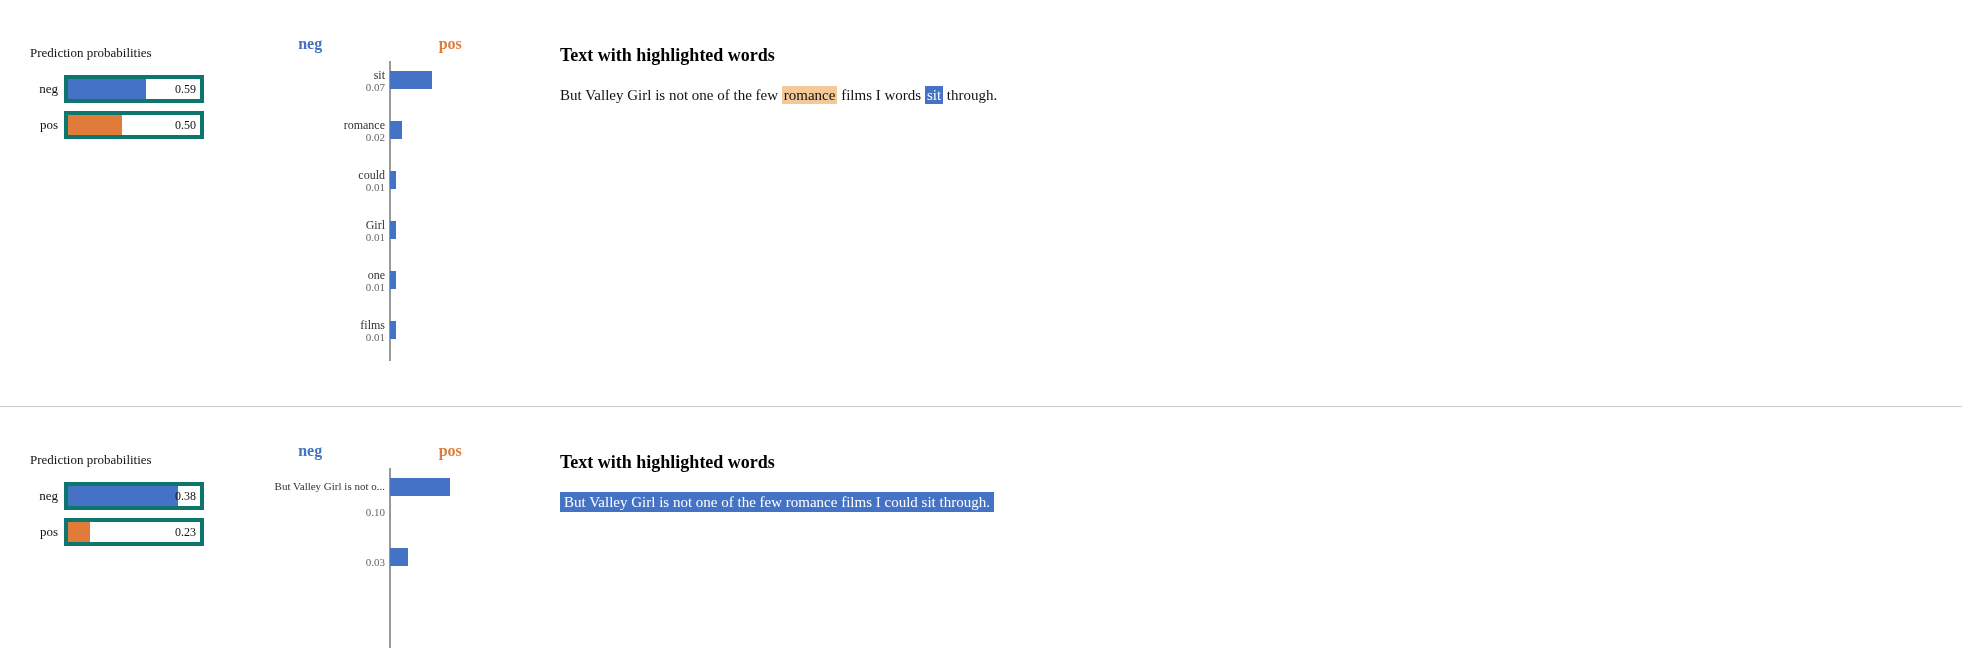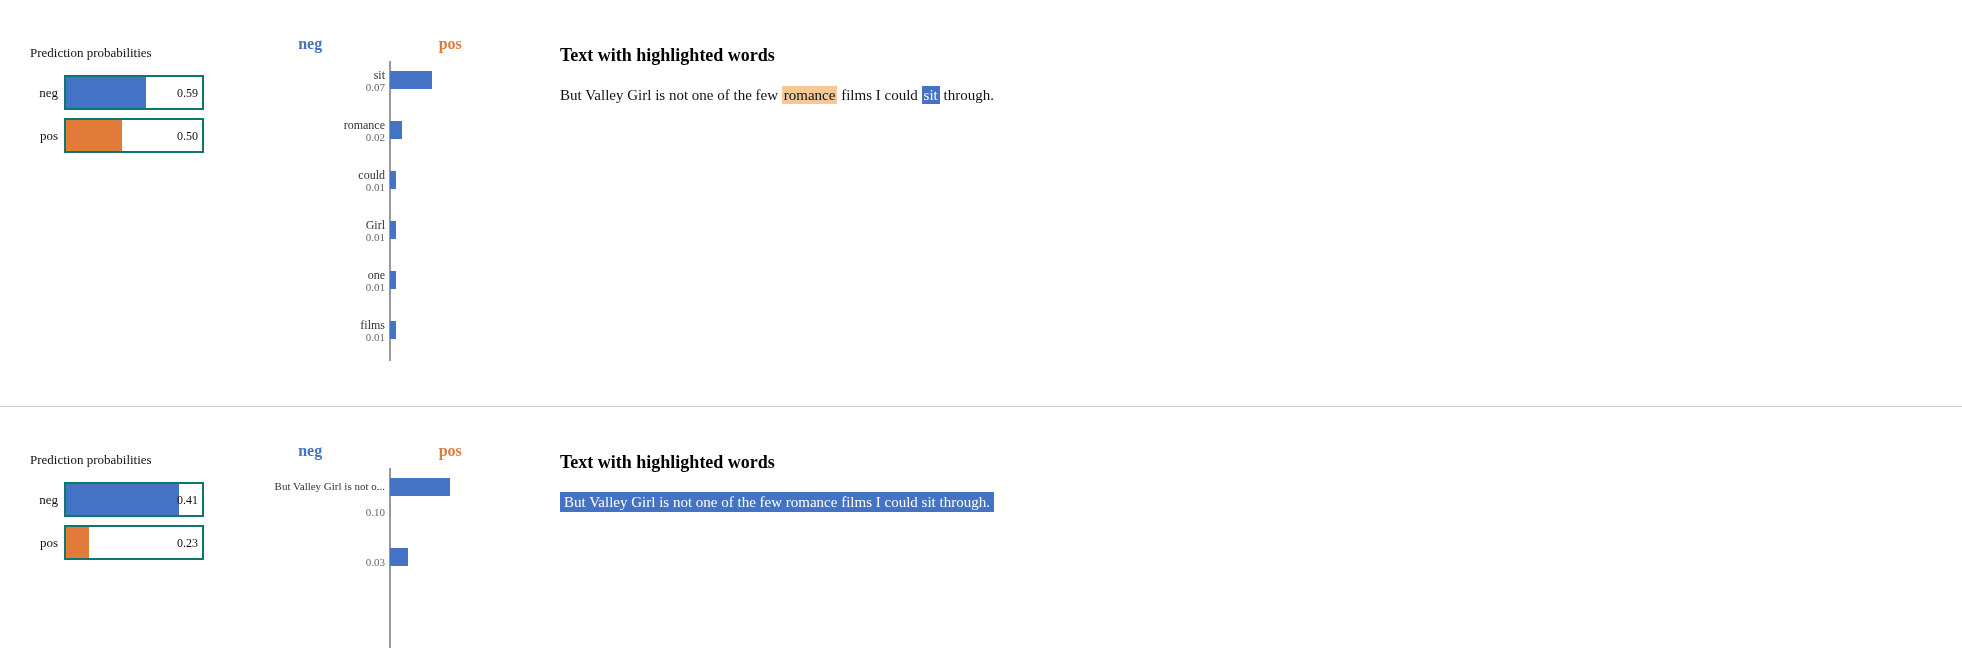--- a/index.html
+++ b/index.html
@@ -34,23 +34,23 @@
     .bar-label {
       width: 28px;
       text-align: right;
       margin-right: 6px;
       font-size: 13px;
       color: #111;
     }
 
     .bar-container {
       position: relative;
-      height: 35px;
+      height: 28px;
       width: 140px;
-      border: 2px solid #0f766e;
+      border: 4px solid #0f766e;
       background: #fff;
     }
 
     .bar-fill {
       height: 100%;
     }
 
     .bar-value {
       position: absolute;
       right: 4px;
@@ -189,35 +189,35 @@
         <text x="145" y="268" text-anchor="end" font-size="12" fill="#333">films</text>
         <text x="145" y="280" text-anchor="end" font-size="11" fill="#666">0.01</text>
         <rect x="150" y="260" width="6" height="18" fill="#4472c4"></rect>
       </svg>
     </div>
   </div>
 
   <div class="section-text">
     <h3>Text with highlighted words</h3>
     <div class="text-content">
-      <span>But Valley Girl is not one of the few </span><span class="highlight-orange">romance</span><span> films I could </span><span class="highlight-blue">sit</span><span> through.</span>
+      <span>But Valley Girl is not one of the few </span><span class="highlight-orange">romance</span><span> films I words </span><span class="highlight-blue">sit</span><span> through.</span>
     </div>
   </div>
 
 </div>
 
 <div class="panel panel-bottom">
 
   <div class="section-probs">
     <h3>Prediction probabilities</h3>
     <div class="bar-row">
       <span class="bar-label">neg</span>
       <div class="bar-container">
         <div class="bar-fill" style="width:83%; background:#4472c4;"></div>
-        <span class="bar-value">0.41</span>
+        <span class="bar-value">0.38</span>
       </div>
     </div>
     <div class="bar-row">
       <span class="bar-label">pos</span>
       <div class="bar-container">
         <div class="bar-fill" style="width:17%; background:#e07b39;"></div>
         <span class="bar-value">0.23</span>
       </div>
     </div>
   </div>

